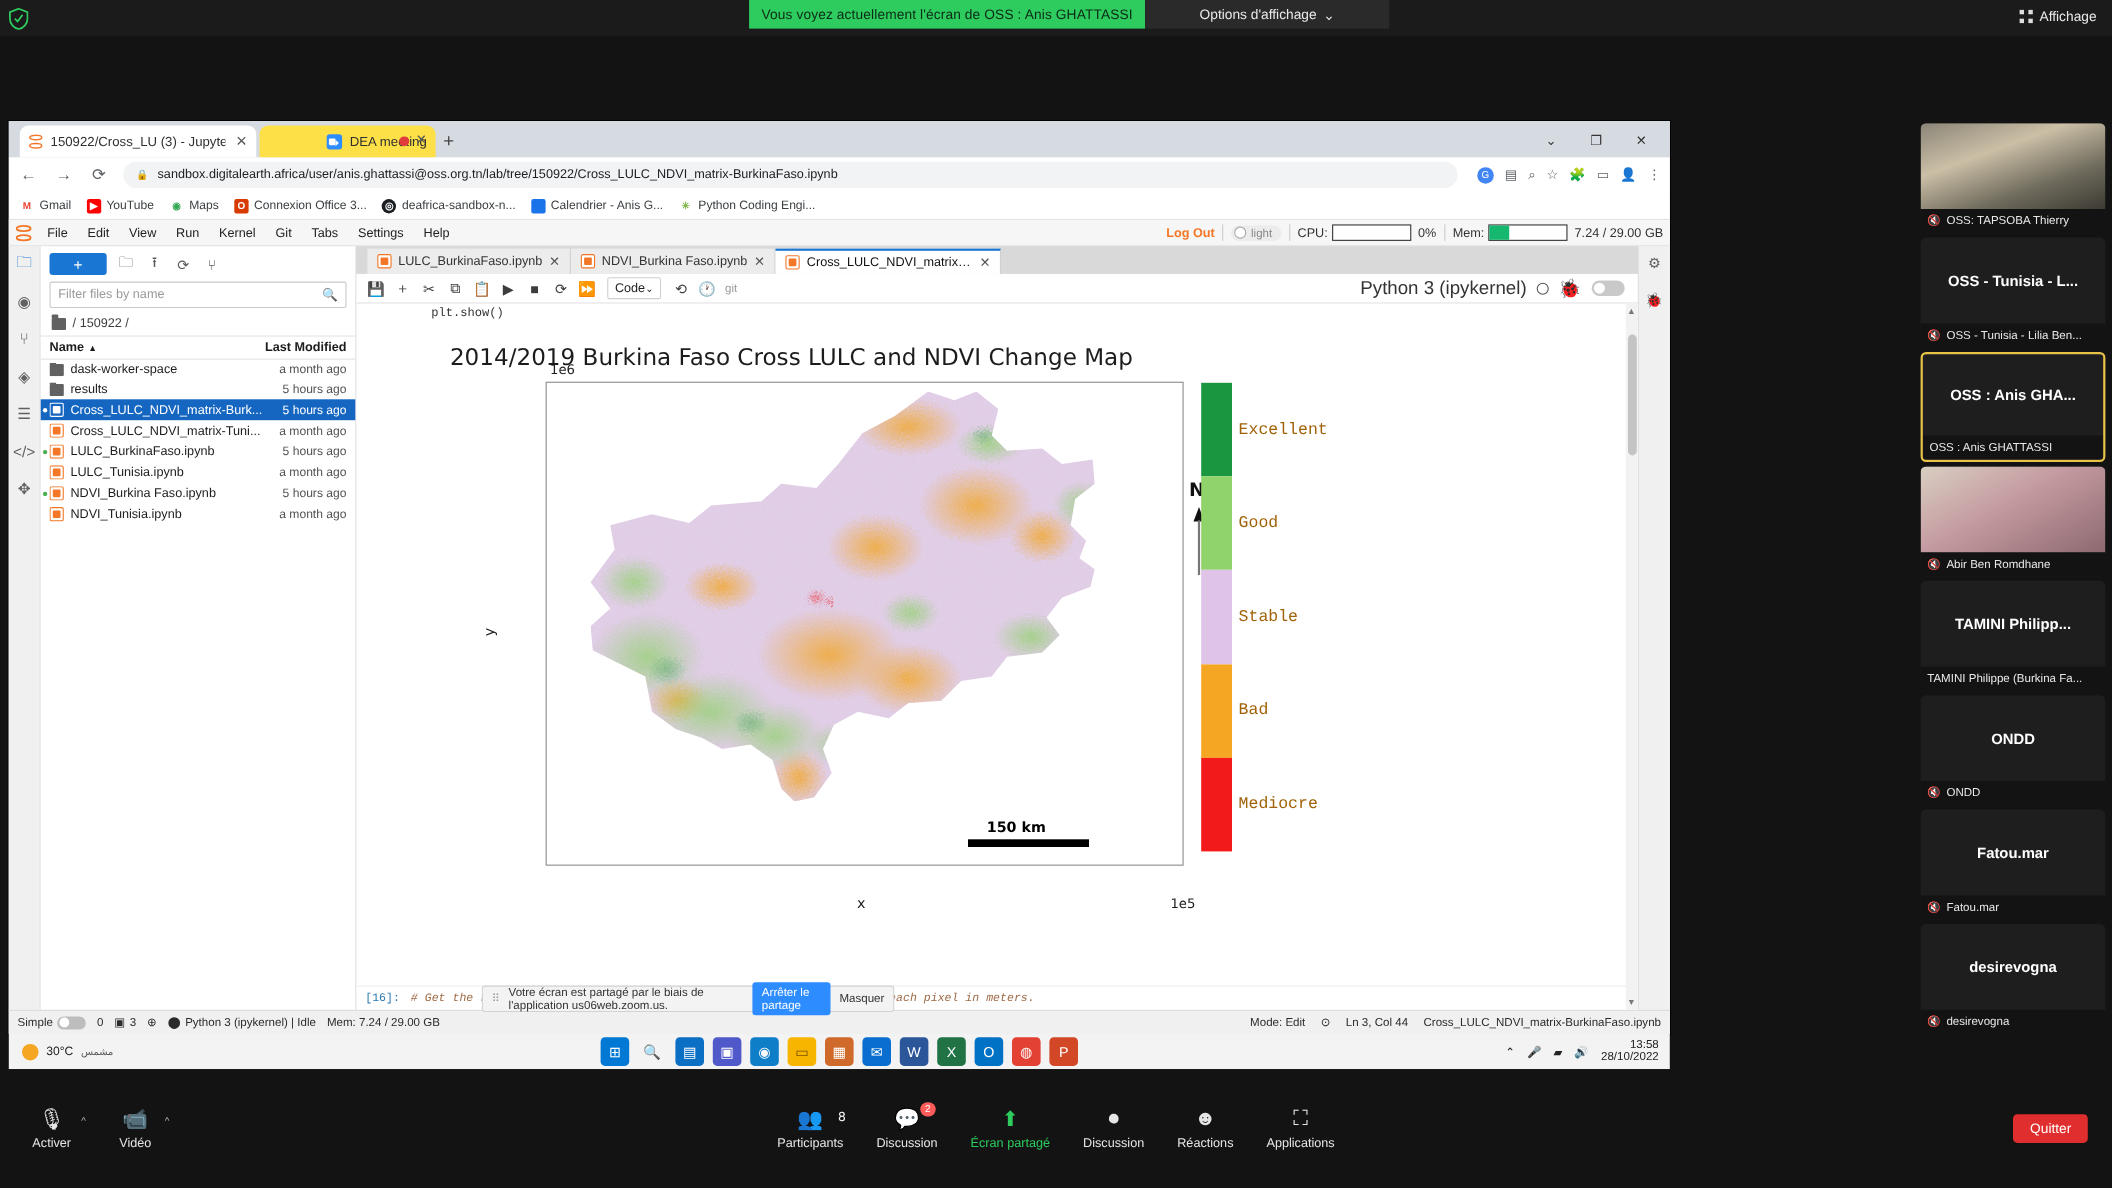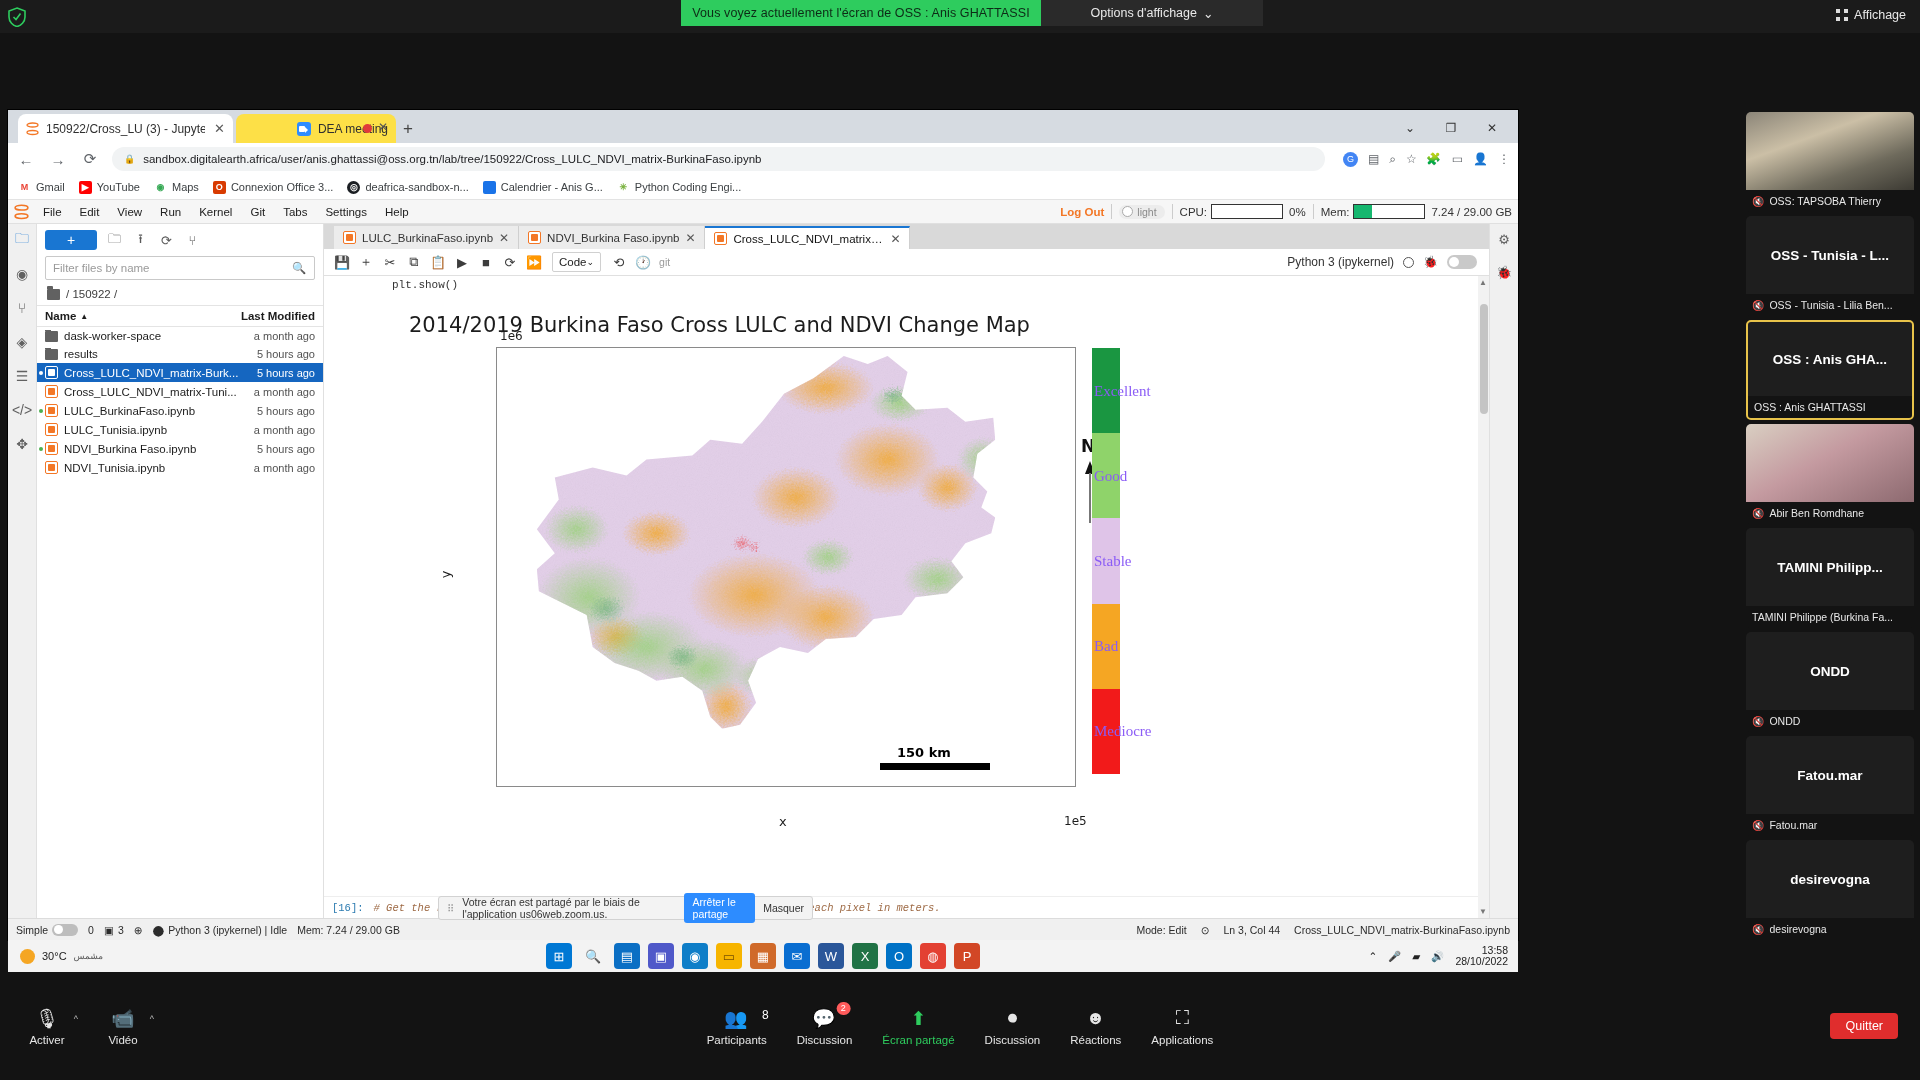--- a/index.html
+++ b/index.html
@@ -123,21 +123,21 @@
      background:#ececec; color:#333; border-right:1px solid #cfcfcf; max-width:205px; }
   .nb-tab.active { background:#fff; border-top:2px solid #1976d2; color:#111; }
   .nb-tab .lbl { overflow:hidden; white-space:nowrap; text-overflow:ellipsis; }
   .nb-tab .x { color:#555; font-size:12px; }
   .nb-toolbar { height:27px; background:#fff; display:flex; align-items:center; gap:0;
      padding:0 6px; border-bottom:1px solid #e0e0e0; }
   .tb { width:24px; height:22px; display:flex; align-items:center; justify-content:center;
      color:#3c3c3c; font-size:13px; }
   .celltype { display:flex; align-items:center; border:1px solid #d0d0d0; height:20px;
      padding:0 6px; font-size:11.5px; color:#222; margin:0 6px; border-radius:2px;}
-  .tb-right { margin-left:auto; display:flex; align-items:center; gap:9px; font-size:12px; color:#333;
+  .tb-right { margin-left:auto; display:flex; align-items:center; gap:9px; font-size:17px; color:#333;
      padding-right:6px; }
   .kernel-idle { width:11px;height:11px;border:1.4px solid #555;border-radius:50%;}
   .toggle-pill { width:30px;height:14px;border-radius:8px;background:#c9c9c9;position:relative;}
   .toggle-pill:after{content:"";position:absolute;left:2px;top:2px;width:10px;height:10px;border-radius:50%;background:#fff;}
 
   .nb-scroll { flex:1; background:#fff; position:relative; overflow:hidden; }
   .code-top { font-family:"Liberation Mono", monospace; font-size:11px; color:#333;
      padding:3px 0 0 68px; }
 
   
@@ -158,22 +158,22 @@
      font-family:"DejaVu Sans", sans-serif;}
 
   
   #country { position:absolute; inset:0; }
   .scalebar { position:absolute; left:383px; bottom:16px; width:110px; height:7px; background:#000; }
   .scalelbl { position:absolute; left:400px; bottom:26px; font-size:13px; color:#000; font-weight:bold;
      font-family:"DejaVu Sans", sans-serif;}
 
   .cbar { position:absolute; left:768px; top:57px; width:28px; height:426px; }
   .cbar div { width:100%; }
-  .cbar-lbl { position:absolute; left:770px; font-size:15px; color:#8b5cf6;
-     transform:translateY(-50%); font-family:Liberation Serif, serif;}
+  .cbar-lbl { position:absolute; left:802px; font-size:15px; color:#a16207;
+     transform:translateY(-50%); font-family:Liberation Mono, monospace;}
   .northN { position:absolute; left:757px; top:145px; font-size:17px; font-weight:bold; color:#111;
      font-family:"DejaVu Sans", sans-serif;}
   .northarrow { position:absolute; left:760px; top:170px; width:12px; height:62px; }
 
   .cell-bottom { position:absolute; left:0; right:0; bottom:0; height:22px;
      font-family:"Liberation Mono", monospace; font-size:10.5px; color:#333;
      padding-left:8px; display:flex; gap:10px; align-items:center; border-top:1px solid #eee;}
   .cell-bottom .prompt { color:#2a7ab0; }
   .cell-bottom .cmt { color:#9e6a45; font-style:italic; }
 

